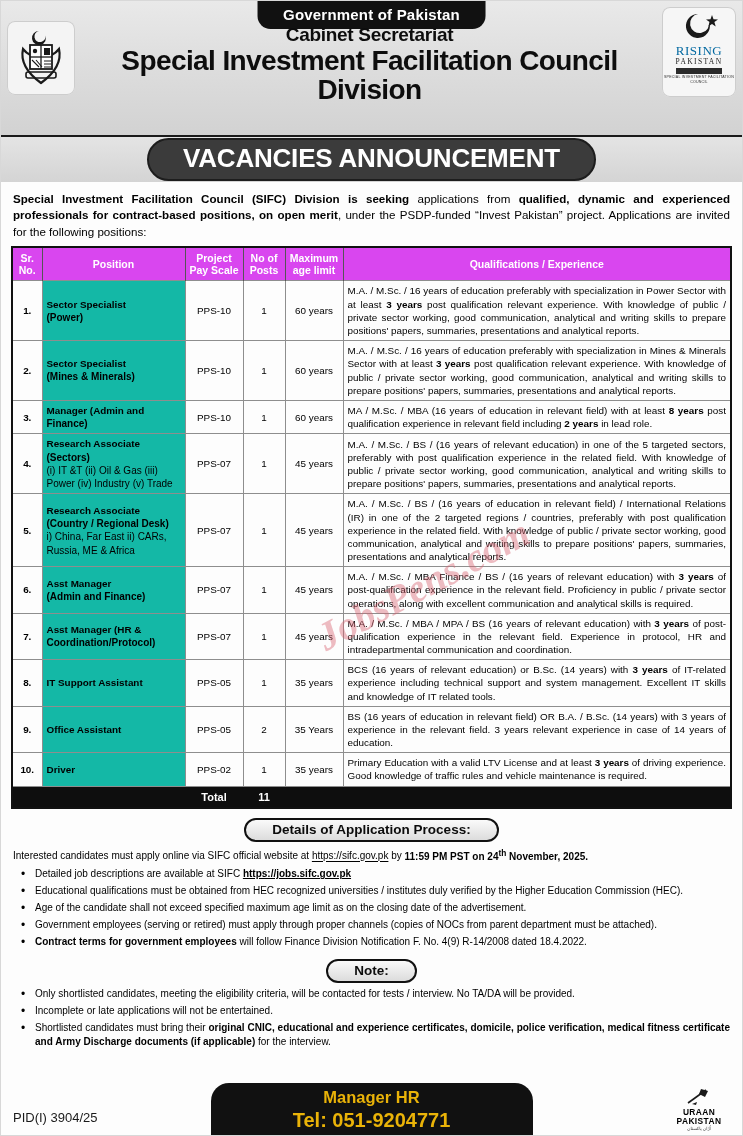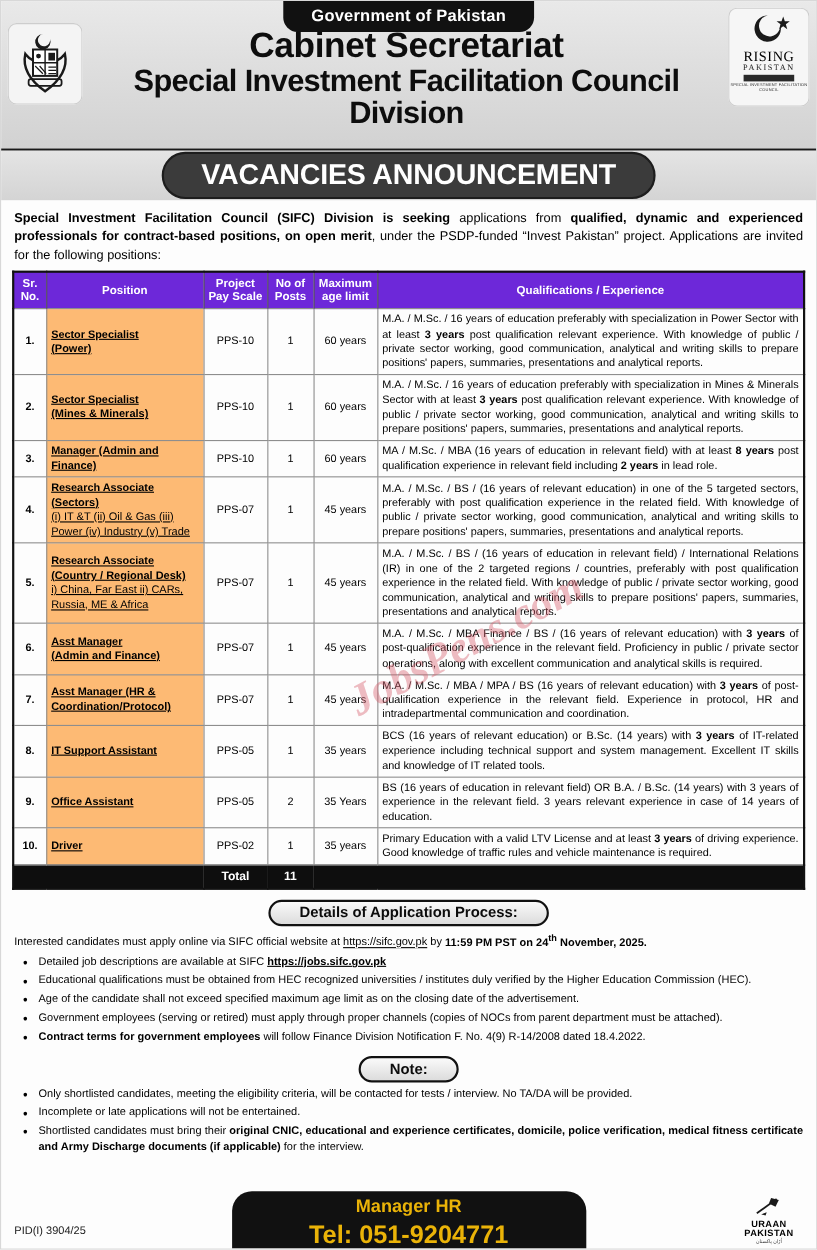--- a/index.html
+++ b/index.html
@@ -57,32 +57,32 @@
   .emblem-right {
     position: absolute;
     right: 6px; top: 6px;
     width: 74px; height: 90px;
     background: #f6f6f6;
     border-radius: 8px;
     display: flex; flex-direction: column; align-items: center; justify-content: flex-start;
     box-shadow: 0 0 0 1px #cdcdcd inset;
     padding-top: 4px;
   }
-  .rising-txt1 { font-family: "Liberation Serif", serif; font-size: 13px; letter-spacing: .5px; color:#000000; line-height: 1; margin-top: 1px;}
+  .rising-txt1 { font-family: "Liberation Serif", serif; font-size: 13px; letter-spacing: .5px; color:#0369a1; line-height: 1; margin-top: 1px;}
   .rising-txt2 { font-family: "Liberation Serif", serif; font-size: 7.5px; letter-spacing: 1.4px; color:#1c1c1c; line-height: 1.2;}
   .rising-bar { width: 46px; height: 6px; background: #2a2a2a; margin: 2px 0 1px 0; }
   .rising-txt3 { font-size: 3.6px; letter-spacing: .2px; color:#2a2a2a; line-height: 1.35; text-align: center; }
 
   .head-titles {
     position: absolute;
     left: 80px; right: 84px; top: 24px;
     text-align: center;
   }
   .title-main {
-    font-size: 32px;
+    font-size: 19px;
     font-weight: bold;
     line-height: 1.03;
     letter-spacing: -0.3px;
     color: #0d0d0d;
   }
   .title-sub {
     font-size: 28px;
     font-weight: bold;
     line-height: 1.05;
     letter-spacing: -0.6px;
@@ -128,39 +128,39 @@
 
   
   .tbl-wrap { padding: 0 10px; }
   table.vac {
     width: 100%;
     border-collapse: collapse;
     table-layout: fixed;
     border: 2px solid #111;
   }
   table.vac th {
-    background: #6d28d9;
+    background: #d946ef;
     color: #fff;
     font-size: 10.5px;
     font-weight: bold;
     padding: 4px 2px;
     border-right: 1px solid #555;
     line-height: 1.15;
     vertical-align: middle;
   }
   table.vac th:last-child { border-right: none; }
   table.vac td {
     border: 1px solid #8e8e8e;
     font-size: 9.9px;
     vertical-align: middle;
     padding: 3px 4px;
     line-height: 1.33;
   }
   td.c-sr { width: 30px; text-align: center; font-size: 10.5px; font-weight: bold; }
-  td.c-pos { width: 143px; background: #fdba74; font-weight: bold; font-size: 10.6px; line-height: 1.26; padding-left: 7px; text-decoration: underline;}
+  td.c-pos { width: 143px; background: #14b8a6; font-weight: bold; font-size: 10.6px; line-height: 1.26; padding-left: 7px;}
   td.c-pos .sub { font-weight: normal; font-size: 10px; display: block; }
   td.c-pps { width: 58px; text-align: center; font-size: 10.3px; }
   td.c-posts { width: 42px; text-align: center; font-size: 10.3px; }
   td.c-age { width: 58px; text-align: center; font-size: 10.3px; }
   td.c-qual { text-align: justify; font-size: 9.8px; line-height: 1.36; padding: 3px 5px; }
   td.c-qual b { font-weight: bold; }
 
   tr.total-row td {
     background: #0e0e0e;
     color: #fff;
@@ -215,25 +215,25 @@
     left: 50%; transform: translateX(-50%);
     bottom: 0;
     width: 322px; height: 52px;
     background: #111;
     color: #eab308;
     border-radius: 18px 18px 0 0;
     text-align: center;
     padding-top: 4px;
   }
   .footer-bar .l1 { font-size: 16.5px; font-weight: bold; line-height: 1.25; }
-  .footer-bar .l2 { font-size: 23px; font-weight: bold; line-height: 1.25; }
+  .footer-bar .l2 { font-size: 20px; font-weight: bold; line-height: 1.25; }
   .pid {
     position: absolute;
     left: 12px; bottom: 10px;
-    font-size: 10px;
+    font-size: 13px;
     color: #1a1a1a;
   }
   .uraan {
     position: absolute;
     right: 12px; bottom: 4px;
     width: 62px;
     text-align: center;
   }
   .uraan .u1 { font-size: 8.4px; font-weight: bold; letter-spacing: .4px; line-height: 1.1; }
   .uraan .u2 { font-size: 4.4px; letter-spacing: .2px; color:#333; }

